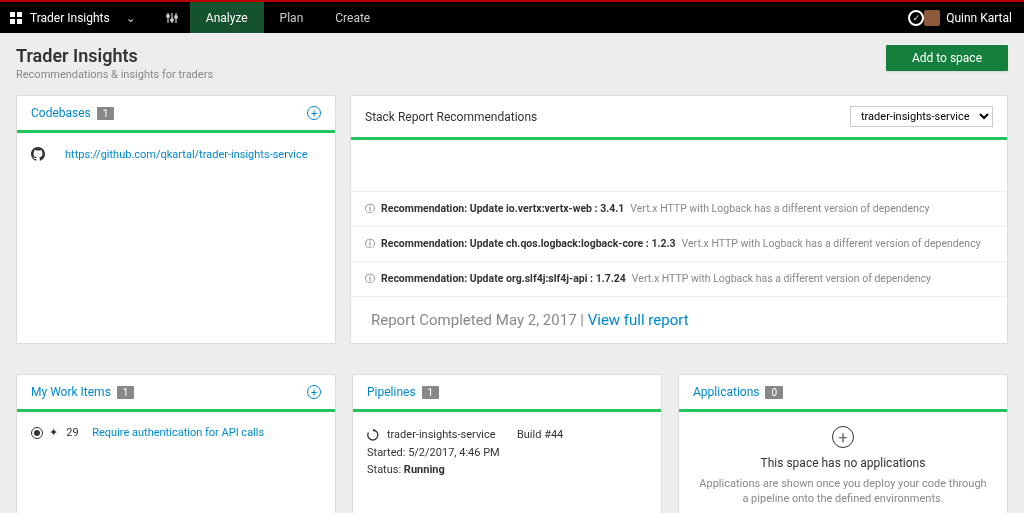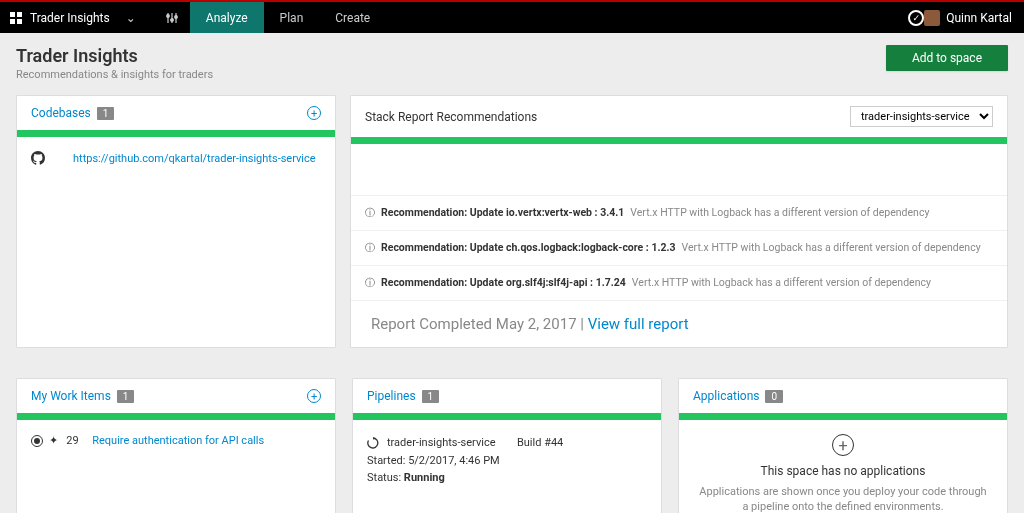--- a/index.html
+++ b/index.html
@@ -4,43 +4,43 @@
 <style>
 * { margin: 0; padding: 0; box-sizing: border-box; font-family: -apple-system, BlinkMacSystemFont, "Segoe UI", Roboto, Arial, sans-serif; }
 body { background: #ededed; width: 1024px; height: 513px; overflow: hidden; }
 .topbar { height: 33px; background: #000; border-top: 2px solid #b80000; display: flex; align-items: center; color: #fff; font-size: 12px; }
 .app-title-wrap { display: flex; align-items: center; padding: 0 10px; height: 100%; gap: 8px; }
 .app-icon { display: inline-flex; width: 12px; height: 12px; }
 .nav-dropdown { padding: 0 8px; color: #ccc; }
 .nav-tabs { display: flex; height: 100%; }
 .nav-fx { padding: 0 12px; display: flex; align-items: center; color: #ccc; }
 .nav-tab { padding: 0 16px; display: flex; align-items: center; color: #ccc; cursor: pointer; }
-.nav-tab.active { background: #0f766e; color: #fff; }
+.nav-tab.active { background: #14532d; color: #fff; }
 .nav-right { margin-left: auto; display: flex; align-items: center; padding-right: 12px; }
 .status-ring { width: 16px; height: 16px; border: 2px solid #fff; border-radius: 50%; position: relative; display: inline-flex; align-items: center; justify-content: center; }
 .status-ring::after { content: "✓"; font-size: 9px; position: absolute; }
 .user-wrap { display: flex; align-items: center; gap: 6px; }
 .avatar { width: 16px; height: 16px; background: #8a5a3a; border-radius: 2px; }
 
 .page-head { padding: 12px 16px 14px; display: flex; align-items: flex-start; justify-content: space-between; }
 .page-title { font-size: 18px; font-weight: 600; color: #333; }
 .page-sub { font-size: 11px; color: #888; margin-top: 2px; }
 .btn-primary { background: #15803d; color: #fff; border: none; padding: 6px 26px; font-size: 12px; border-radius: 1px; cursor: pointer; box-shadow: 0 1px 2px rgba(0,0,0,0.1); }
 
 .content { padding: 0 16px; display: grid; grid-template-columns: 320px 1fr; gap: 14px; margin-bottom: 14px; }
 
 .card { background: #fff; border: 1px solid #ddd; border-radius: 1px; }
-.card-head { display: flex; align-items: center; padding: 10px 14px; border-bottom: 7px solid #22c55e; }
+.card-head { display: flex; align-items: center; padding: 10px 14px; border-bottom: 3px solid #22c55e; }
 .card-title-link { color: #0088ce; font-size: 12px; font-weight: 400; cursor: pointer; }
 .card-title { color: #333; font-size: 12px; }
 .badge { background: #888; color: #fff; font-size: 10px; padding: 1px 6px; border-radius: 1px; margin-left: 6px; }
 .add-icon { margin-left: auto; color: #0088ce; width: 14px; height: 14px; border: 1.5px solid #0088ce; border-radius: 50%; display: inline-flex; align-items: center; justify-content: center; font-size: 11px; line-height: 1; cursor: pointer; }
 .card-body { padding: 14px; font-size: 11px; color: #333; }
 
-.repo-row { display: flex; align-items: center; gap: 28px; }
+.repo-row { display: flex; align-items: center; gap: 20px; }
 .gh-icon { width: 14px; height: 14px; }
 .repo-link { color: #0088ce; }
 
 .report-select { margin-left: auto; font-size: 11px; padding: 2px 6px; border: 1px solid #ccc; background: #fff; }
 
 .rec-card .card-body { padding: 0; }
 .rec-spacer { height: 52px; border-bottom: 1px solid #f0f0f0; }
 .rec-row { padding: 10px 14px; border-bottom: 1px solid #f0f0f0; display: flex; align-items: baseline; gap: 6px; font-size: 10.5px; }
 .rec-icon { font-size: 10px; color: #555; }
 .rec-label { color: #333; font-weight: bold; }

